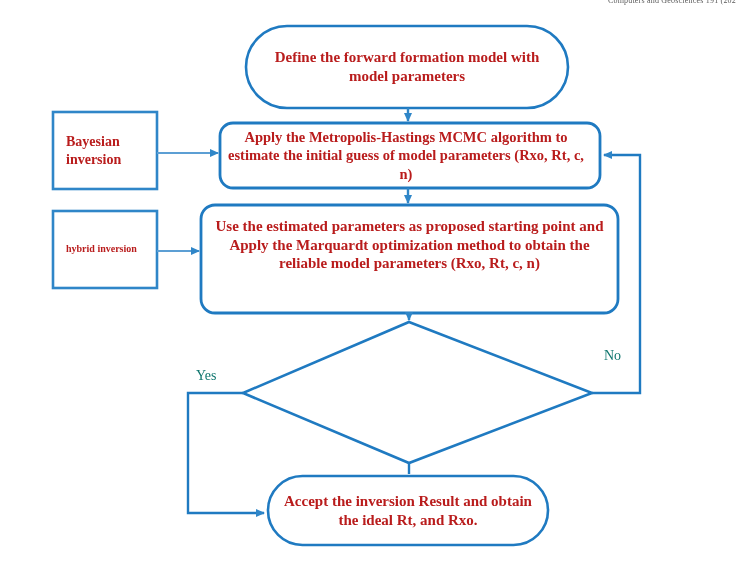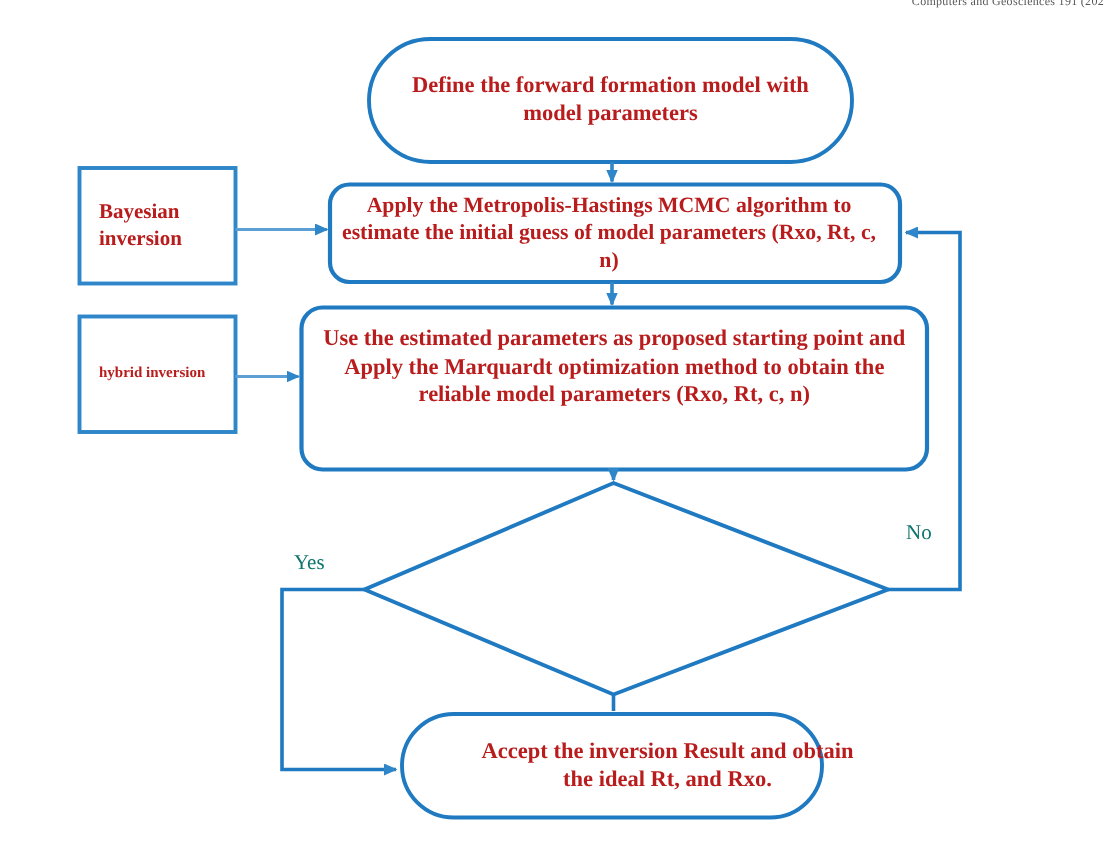--- a/index.html
+++ b/index.html
@@ -106,19 +106,19 @@
 
   <div class="node-label left-align" style="left:66px; top:112px; width:95px; height:77px; font-size:14px;">Bayesian inversion</div>
 
   <div class="node-label" style="left:226px; top:123px; width:360px; height:65px; font-size:14.5px;">Apply the Metropolis-Hastings MCMC algorithm to estimate the initial guess of model parameters (Rxo, Rt, c, n)</div>
 
   <div class="node-label left-align" style="left:66px; top:211px; width:95px; height:77px; font-size:10px;">hybrid inversion</div>
 
   <div class="node-label" style="left:212px; top:205px; width:395px; height:80px; font-size:15px;">Use the estimated parameters as proposed starting point and Apply the Marquardt optimization method to obtain the reliable model parameters (Rxo, Rt, c, n)</div>
 
 
-  <div class="node-label" style="left:280px; top:476px; width:256px; height:69px; font-size:15px;margin-left:37px;">Accept the inversion Result and obtain the ideal Rt, and Rxo.</div>
+  <div class="node-label" style="left:280px; top:476px; width:256px; height:69px; font-size:15px;">Accept the inversion Result and obtain the ideal Rt, and Rxo.</div>
 
   <div class="edge-label" style="left:196px; top:368px;">Yes</div>
 
   <div class="edge-label" style="left:604px; top:348px;">No</div>
 
 </div>
 
 </body></html>

